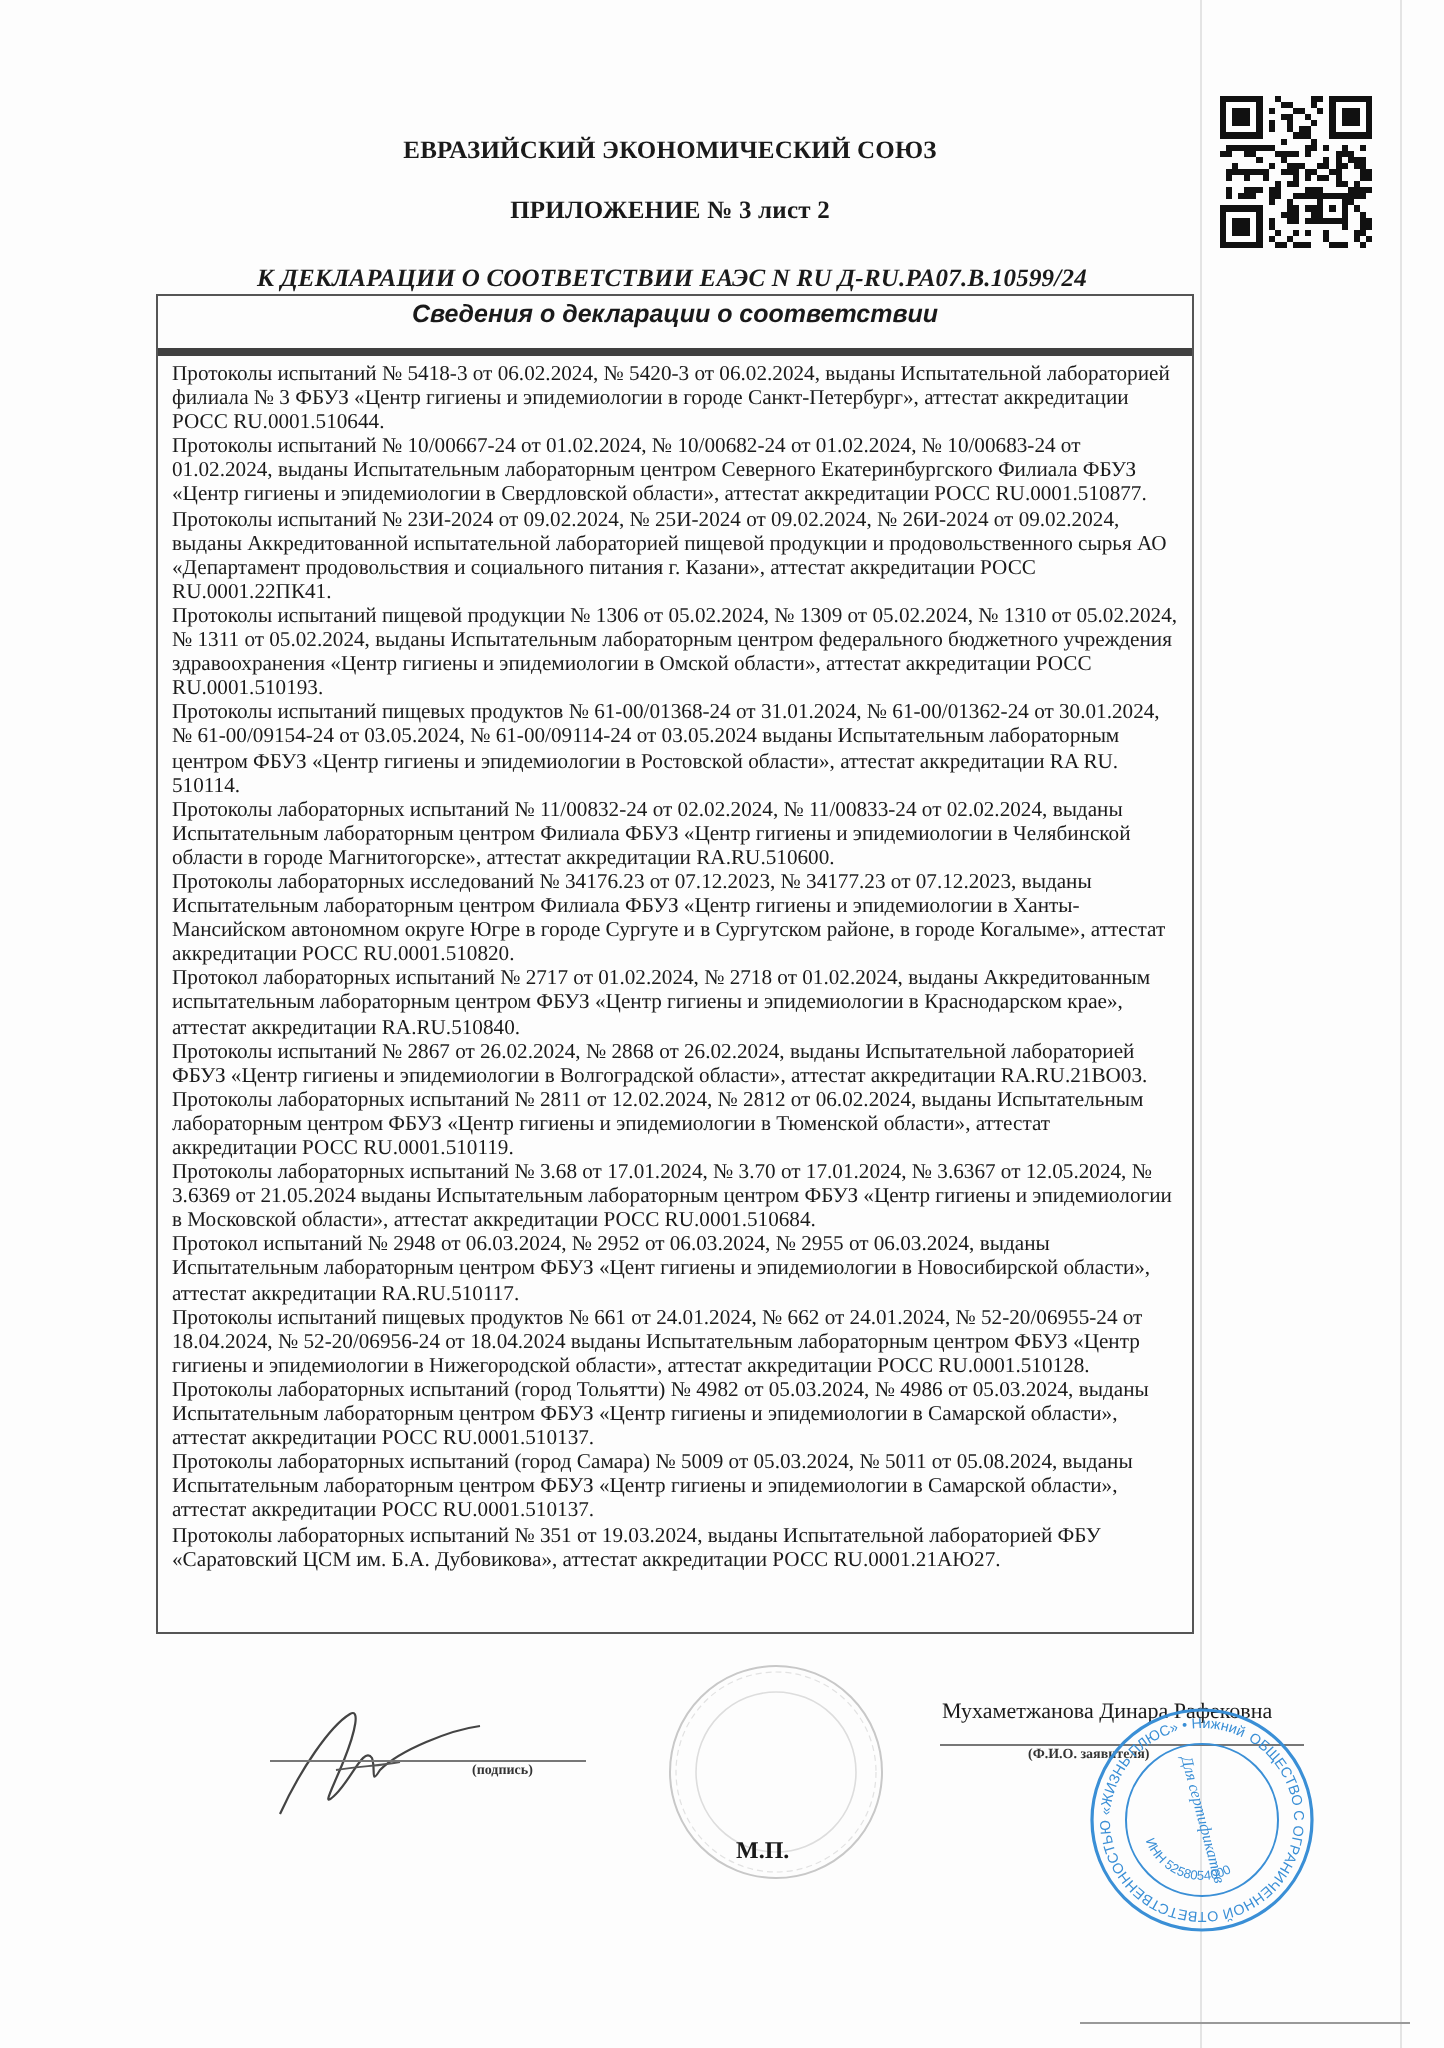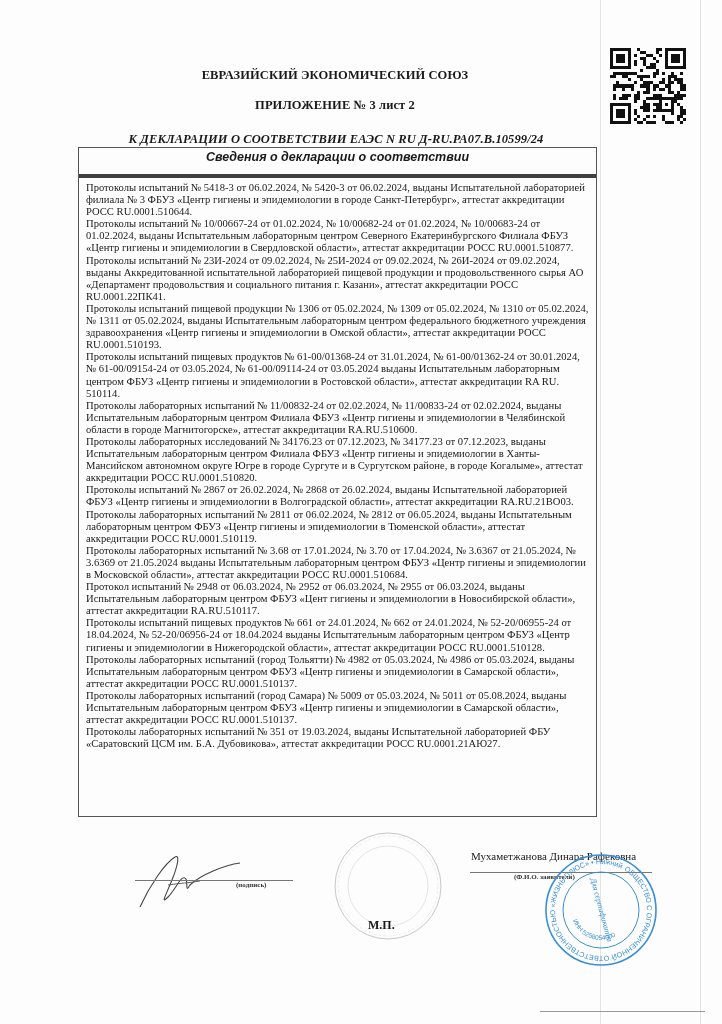--- a/index.html
+++ b/index.html
@@ -232,23 +232,24 @@
   <div class="box">
     <div class="box-title">Сведения о декларации о соответствии</div>
     <div class="items" id="items">
         <p class="item">Протоколы испытаний № 5418-3 от 06.02.2024, № 5420-3 от 06.02.2024, выданы Испытательной лабораторией филиала № 3 ФБУЗ «Центр гигиены и эпидемиологии в городе Санкт-Петербург», аттестат аккредитации РОСС RU.0001.510644.</p>
         <p class="item">Протоколы испытаний № 10/00667-24 от 01.02.2024, № 10/00682-24 от 01.02.2024, № 10/00683-24 от 01.02.2024, выданы Испытательным лабораторным центром Северного Екатеринбургского Филиала ФБУЗ «Центр гигиены и эпидемиологии в Свердловской области», аттестат аккредитации РОСС RU.0001.510877.</p>
         <p class="item">Протоколы испытаний № 23И-2024 от 09.02.2024, № 25И-2024 от 09.02.2024, № 26И-2024 от 09.02.2024, выданы Аккредитованной испытательной лабораторией пищевой продукции и продовольственного сырья АО «Департамент продовольствия и социального питания г. Казани», аттестат аккредитации РОСС RU.0001.22ПК41.</p>
         <p class="item">Протоколы испытаний пищевой продукции № 1306 от 05.02.2024, № 1309 от 05.02.2024, № 1310 от 05.02.2024, № 1311 от 05.02.2024, выданы Испытательным лабораторным центром федерального бюджетного учреждения здравоохранения «Центр гигиены и эпидемиологии в Омской области», аттестат аккредитации РОСС RU.0001.510193.</p>
         <p class="item">Протоколы испытаний пищевых продуктов № 61-00/01368-24 от 31.01.2024, № 61-00/01362-24 от 30.01.2024, № 61-00/09154-24 от 03.05.2024, № 61-00/09114-24 от 03.05.2024 выданы Испытательным лабораторным центром ФБУЗ «Центр гигиены и эпидемиологии в Ростовской области», аттестат аккредитации  RA RU. 510114.</p>
         <p class="item">Протоколы лабораторных испытаний № 11/00832-24 от 02.02.2024, № 11/00833-24 от 02.02.2024, выданы Испытательным лабораторным центром Филиала ФБУЗ «Центр гигиены и эпидемиологии в Челябинской области в городе Магнитогорске», аттестат аккредитации RA.RU.510600.</p>
         <p class="item">Протоколы лабораторных исследований № 34176.23 от 07.12.2023, № 34177.23 от 07.12.2023, выданы Испытательным лабораторным центром Филиала ФБУЗ «Центр гигиены и эпидемиологии в Ханты- Мансийском автономном округе Югре в городе  Сургуте и в Сургутском районе, в городе Когалыме», аттестат аккредитации РОСС RU.0001.510820.</p>
+        <p class="item">Протокол лабораторных испытаний № 2717 от 01.02.2024, № 2718 от 01.02.2024, выданы Аккредитованным испытательным лабораторным центром ФБУЗ «Центр гигиены и эпидемиологии в Краснодарском крае», аттестат аккредитации RA.RU.510840.</p>
         <p class="item">Протоколы испытаний № 2867 от 26.02.2024, № 2868 от 26.02.2024, выданы Испытательной лабораторией ФБУЗ «Центр гигиены и эпидемиологии в Волгоградской области», аттестат аккредитации RA.RU.21BO03.</p>
-        <p class="item">Протоколы лабораторных испытаний № 2811 от 06.02.2024, № 2812 от 06.05.2024, выданы Испытательным лабораторным центром ФБУЗ «Центр гигиены и эпидемиологии в Тюменской области», аттестат аккредитации РОСС RU.0001.510119.</p>
-        <p class="item">Протоколы лабораторных испытаний № 3.68 от 17.01.2024, № 3.70 от 17.04.2024, № 3.6367 от 21.05.2024, № 3.6369 от 21.05.2024 выданы Испытательным лабораторным центром ФБУЗ «Центр гигиены и эпидемиологии в Московской области», аттестат аккредитации РОСС RU.0001.510684.</p>
+        <p class="item">Протоколы лабораторных испытаний № 2811 от 12.02.2024, № 2812 от 06.02.2024, выданы Испытательным лабораторным центром ФБУЗ «Центр гигиены и эпидемиологии в Тюменской области», аттестат аккредитации РОСС RU.0001.510119.</p>
+        <p class="item">Протоколы лабораторных испытаний № 3.68 от 17.01.2024, № 3.70 от 17.01.2024, № 3.6367 от 12.05.2024, № 3.6369 от 21.05.2024 выданы Испытательным лабораторным центром ФБУЗ «Центр гигиены и эпидемиологии в Московской области», аттестат аккредитации РОСС RU.0001.510684.</p>
         <p class="item">Протокол испытаний № 2948 от 06.03.2024, № 2952 от 06.03.2024, № 2955 от 06.03.2024, выданы Испытательным лабораторным центром ФБУЗ «Цент гигиены и эпидемиологии в Новосибирской области», аттестат аккредитации RA.RU.510117.</p>
         <p class="item">Протоколы испытаний пищевых продуктов № 661 от 24.01.2024, № 662 от 24.01.2024, № 52-20/06955-24 от 18.04.2024, № 52-20/06956-24 от 18.04.2024 выданы Испытательным лабораторным центром ФБУЗ «Центр гигиены и эпидемиологии в Нижегородской области», аттестат аккредитации РОСС RU.0001.510128.</p>
         <p class="item">Протоколы лабораторных испытаний (город Тольятти) № 4982 от 05.03.2024, № 4986 от 05.03.2024, выданы Испытательным лабораторным центром ФБУЗ «Центр гигиены и эпидемиологии в Самарской области», аттестат аккредитации РОСС RU.0001.510137.</p>
         <p class="item">Протоколы лабораторных испытаний (город Самара) № 5009 от 05.03.2024, № 5011 от 05.08.2024, выданы Испытательным лабораторным центром ФБУЗ «Центр гигиены и эпидемиологии в Самарской области», аттестат аккредитации РОСС RU.0001.510137.</p>
         <p class="item">Протоколы лабораторных испытаний № 351 от 19.03.2024, выданы Испытательной лабораторией ФБУ «Саратовский ЦСМ им. Б.А. Дубовикова», аттестат аккредитации РОСС RU.0001.21АЮ27.</p>
       </div>
   </div>
 
   <div>
     <svg style="position:absolute;left:130px;top:845px;" width="120" height="70" viewBox="0 0 120 70">

